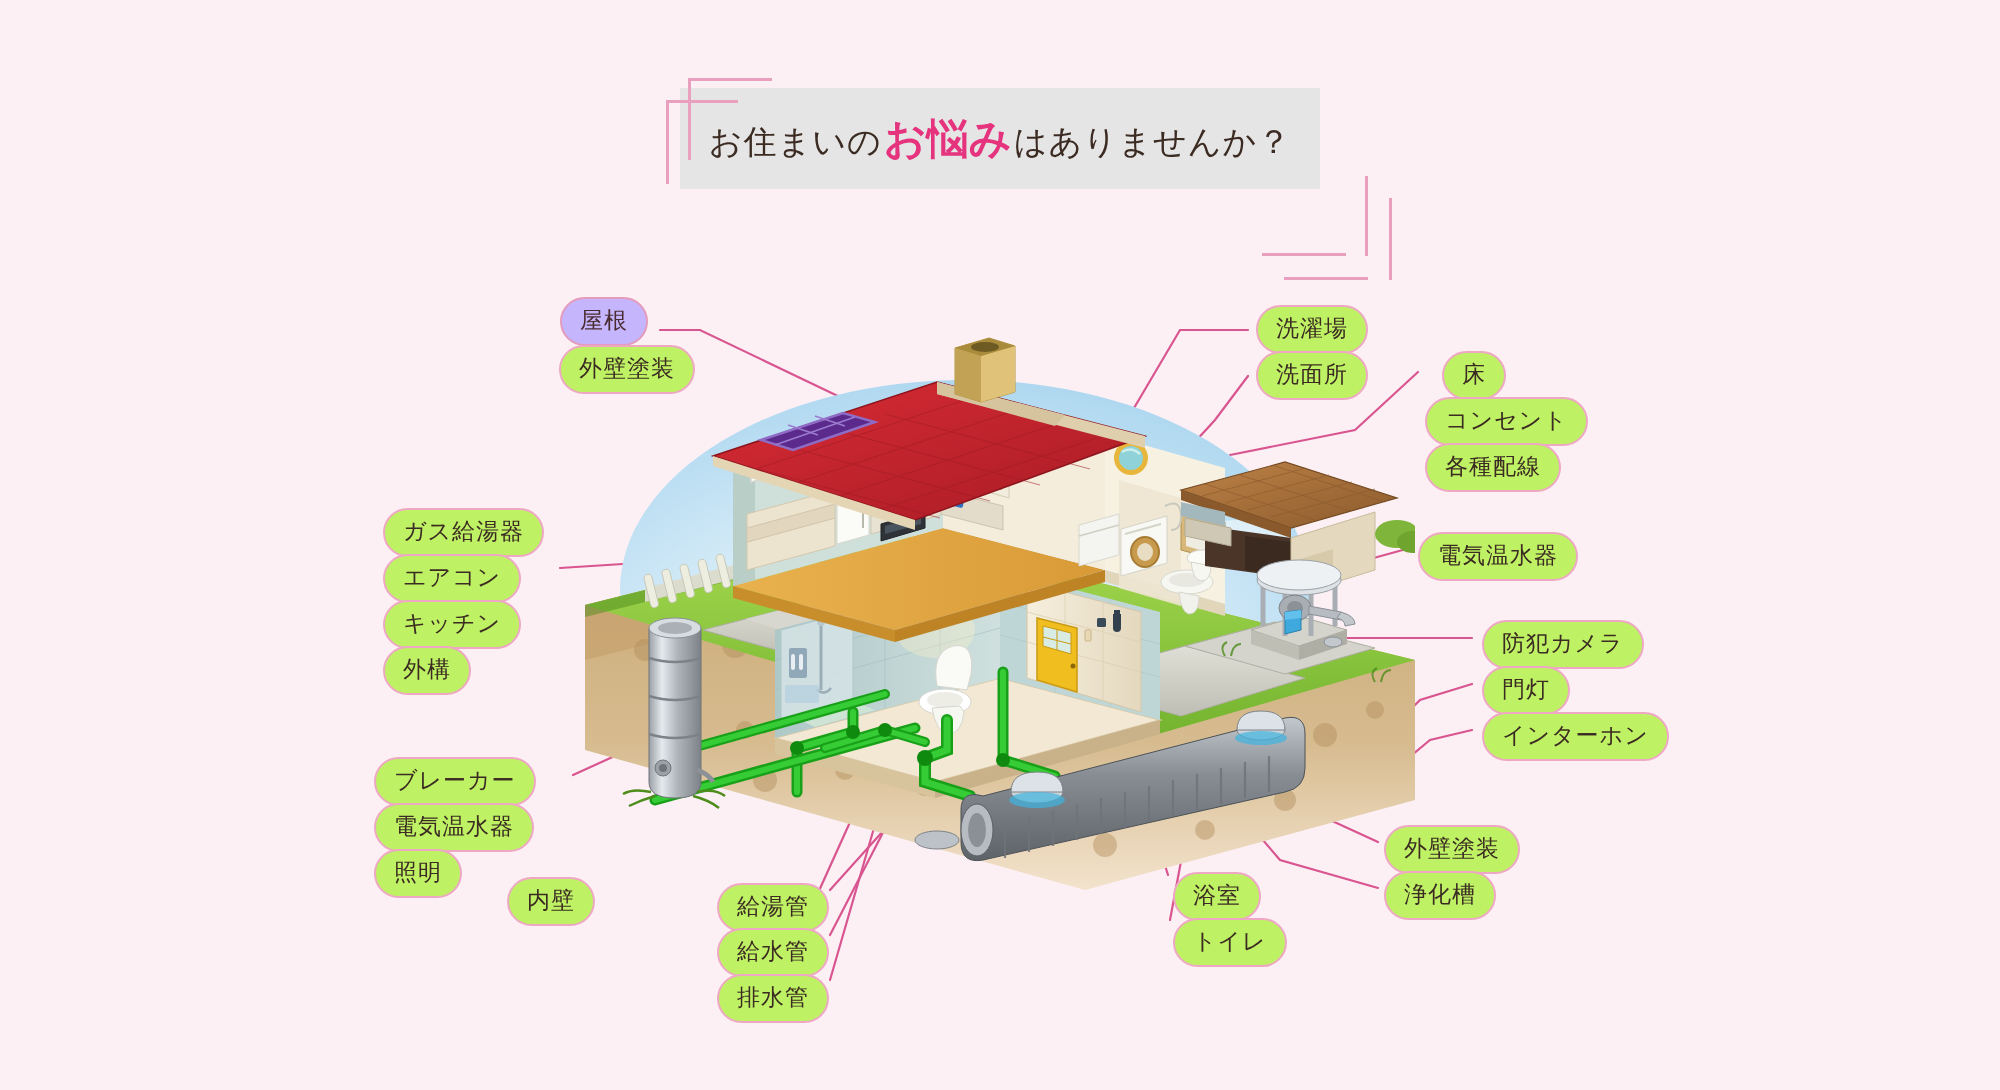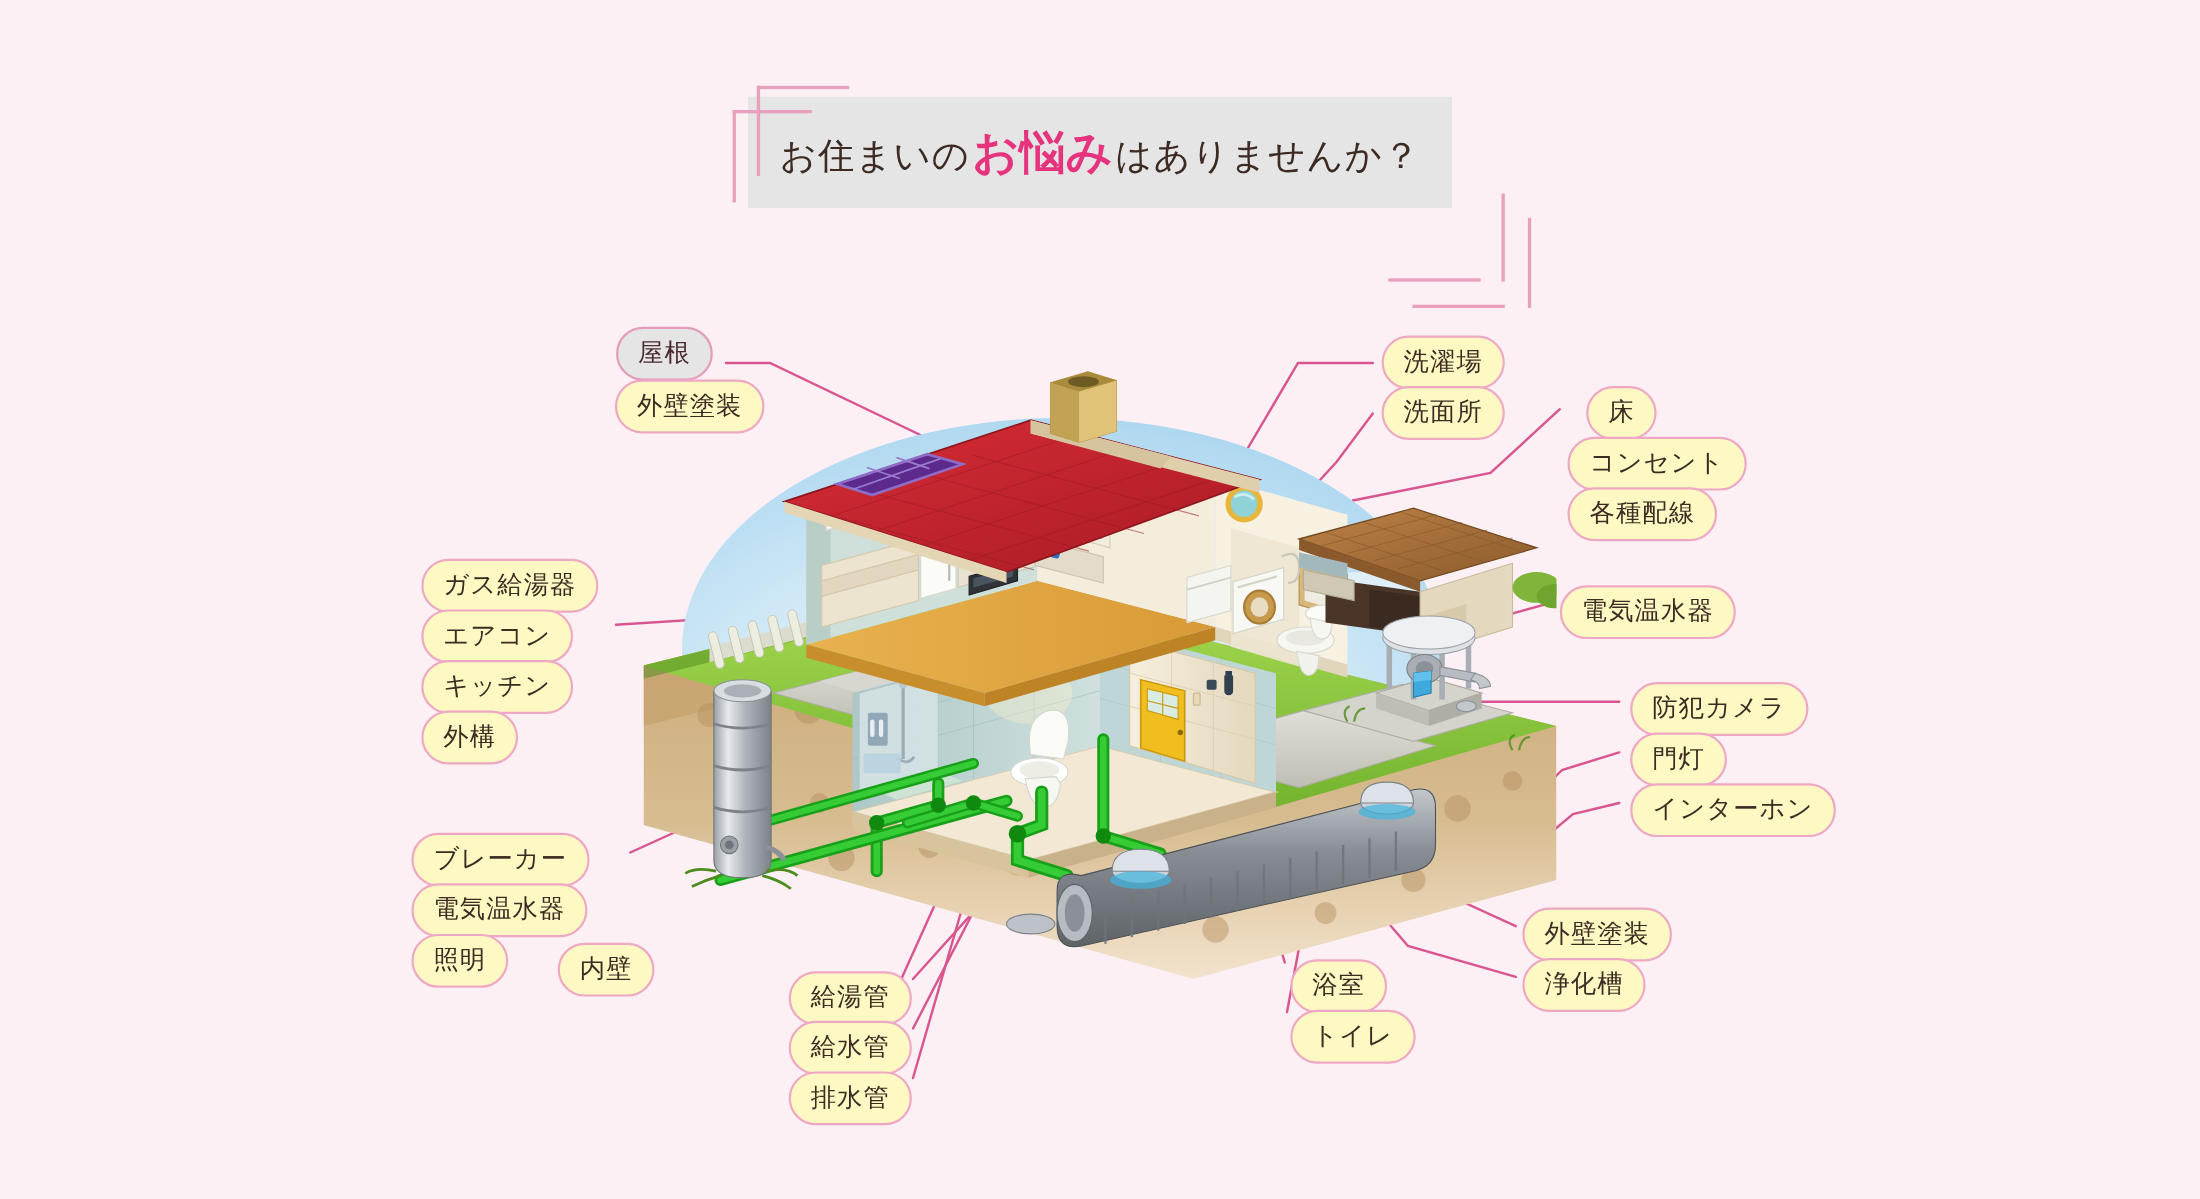--- a/index.html
+++ b/index.html
@@ -40,33 +40,33 @@
   
   #bracket-br { left:1262px; top:150px; width:130px; height:130px; }
   #bracket-br .h1 { left:0px;  bottom:24px; width:84px; height:3px; }
   #bracket-br .v1 { right:24px; bottom:24px; width:3px; height:80px; }
   #bracket-br .h2 { left:22px; bottom:0px;  width:84px; height:3px; }
   #bracket-br .v2 { right:0px; bottom:0px;  width:3px;  height:82px; }
 
   
   .pill {
     position:absolute;
-    background:#fef9c3;
+    background:#bef264;
     border:2.5px solid #EFA8C4;
     border-radius:999px;
     color:#3B2B22;
     font-size:23px;
     line-height:1;
     padding:10px 18px 12px;
     white-space:nowrap;
     text-align:center;
     letter-spacing:1px;
   }
   .pill.filled {
-    background:#e5e5e5;
+    background:#c4b5fd;
     border-color:#E49CBC;
     color:#4A2B30;
   }
 
   
   #leaders { position:absolute; left:0; top:0; width:2000px; height:1090px; }
 
   
   #scene { position:absolute; left:585px; top:330px; width:830px; height:560px; }
   #scene svg { display:block; }
@@ -595,21 +595,21 @@
 
 <div id="pill-roof" class="pill filled" style="left: 560px; top: 297px;">屋根</div>
 <div id="pill-paint" class="pill" style="left: 559px; top: 345px;">外壁塗装</div>
 <div id="pill-gasheater" class="pill" style="left: 383px; top: 508px;">ガス給湯器</div>
 <div id="pill-aircon" class="pill" style="left: 383px; top: 554px;">エアコン</div>
 <div id="pill-kitchen" class="pill" style="left: 383px; top: 600px;">キッチン</div>
 <div id="pill-exterior" class="pill" style="left: 383px; top: 646px;">外構</div>
 <div id="pill-breaker" class="pill" style="left: 374px; top: 757px;">ブレーカー</div>
 <div id="pill-waterheater" class="pill" style="left: 374px; top: 803px;">電気温水器</div>
 <div id="pill-lighting" class="pill" style="left: 374px; top: 849px;">照明</div>
-<div id="pill-innerwall" class="pill" style="left: 507px; top: 857px;">内壁</div>
+<div id="pill-innerwall" class="pill" style="left: 507px; top: 877px;">内壁</div>
 <div id="pill-hotwaterpipe" class="pill" style="left: 717px; top: 883px;">給湯管</div>
 <div id="pill-waterpipe" class="pill" style="left: 717px; top: 928px;">給水管</div>
 <div id="pill-drainpipe" class="pill" style="left: 717px; top: 974px;">排水管</div>
 <div id="pill-bathroom" class="pill" style="left: 1173px; top: 872px;">浴室</div>
 <div id="pill-toilet" class="pill" style="left: 1173px; top: 918px;">トイレ</div>
 <div id="pill-laundry" class="pill" style="left: 1256px; top: 305px;">洗濯場</div>
 <div id="pill-washroom" class="pill" style="left: 1256px; top: 351px;">洗面所</div>
 <div id="pill-floor" class="pill" style="left: 1442px; top: 351px;">床</div>
 <div id="pill-outlet" class="pill" style="left: 1425px; top: 397px;">コンセント</div>
 <div id="pill-wiring" class="pill" style="left: 1425px; top: 443px;">各種配線</div>

